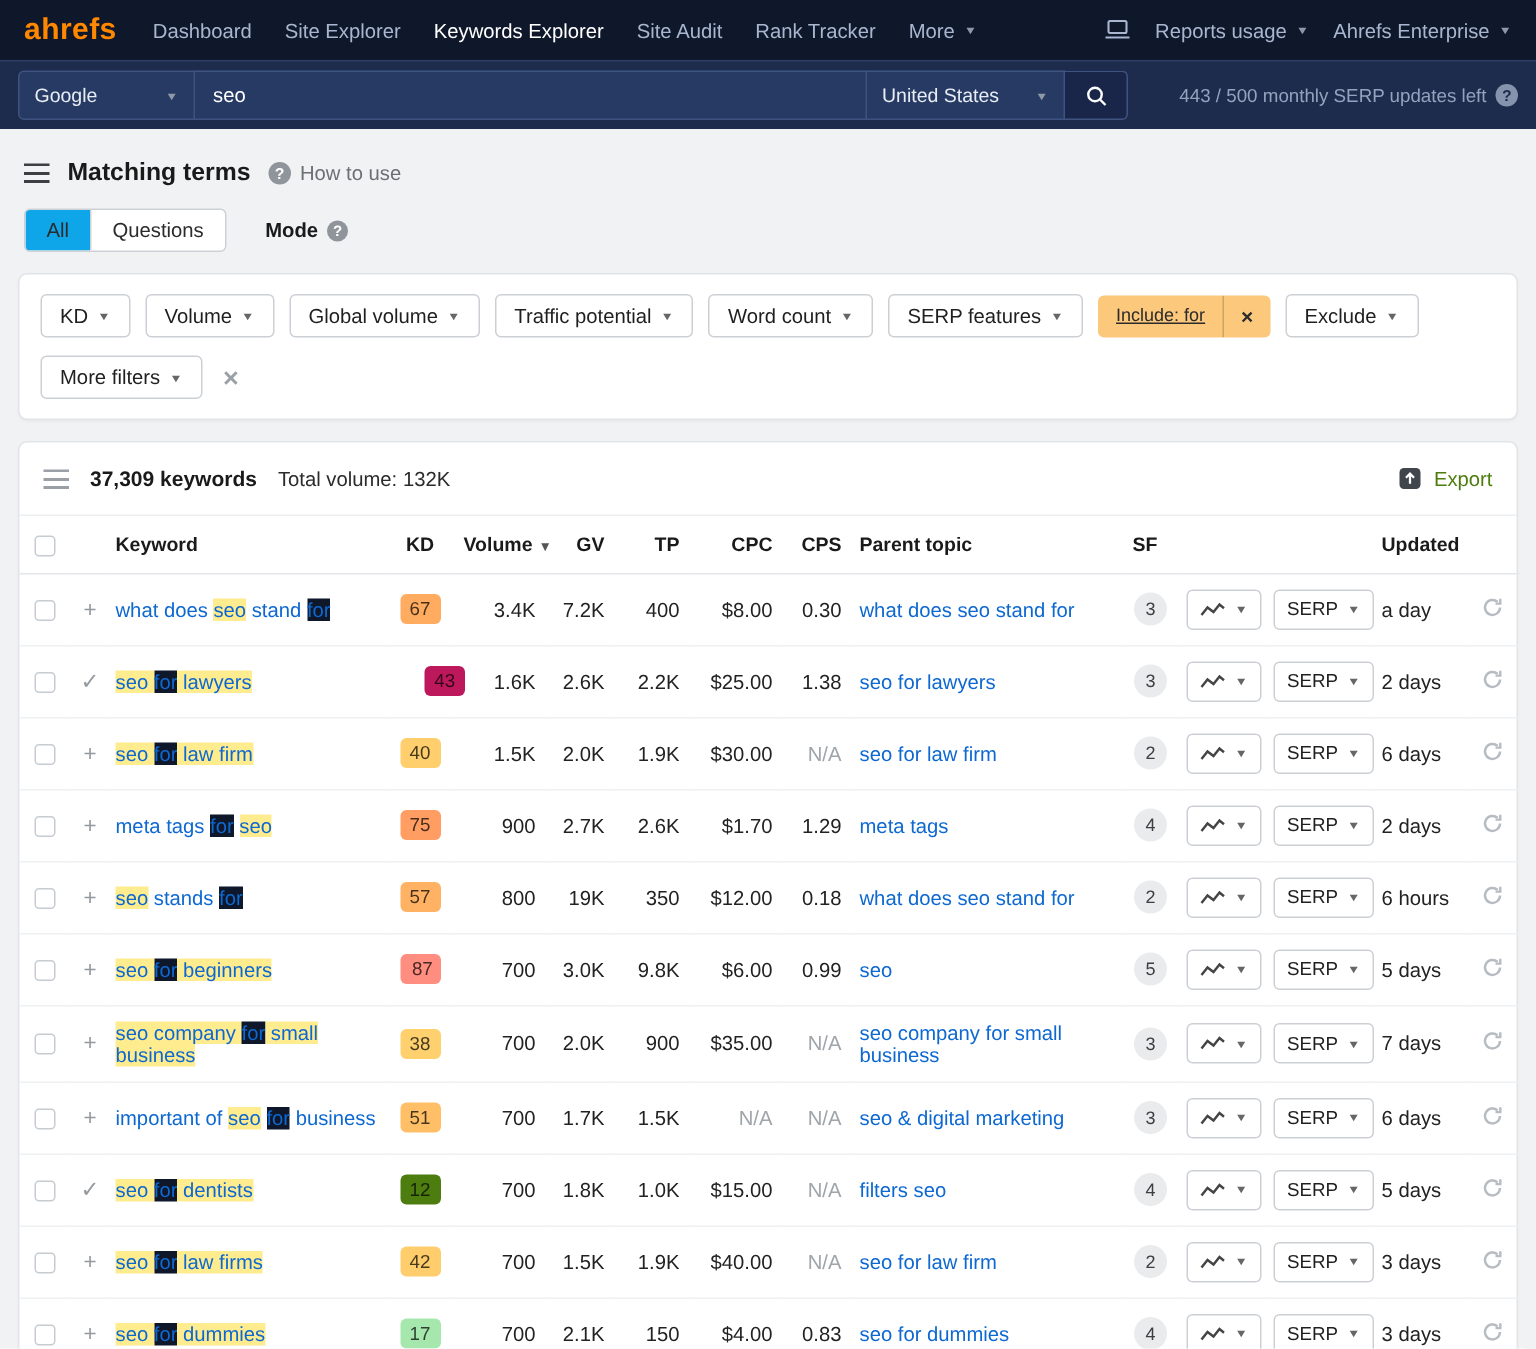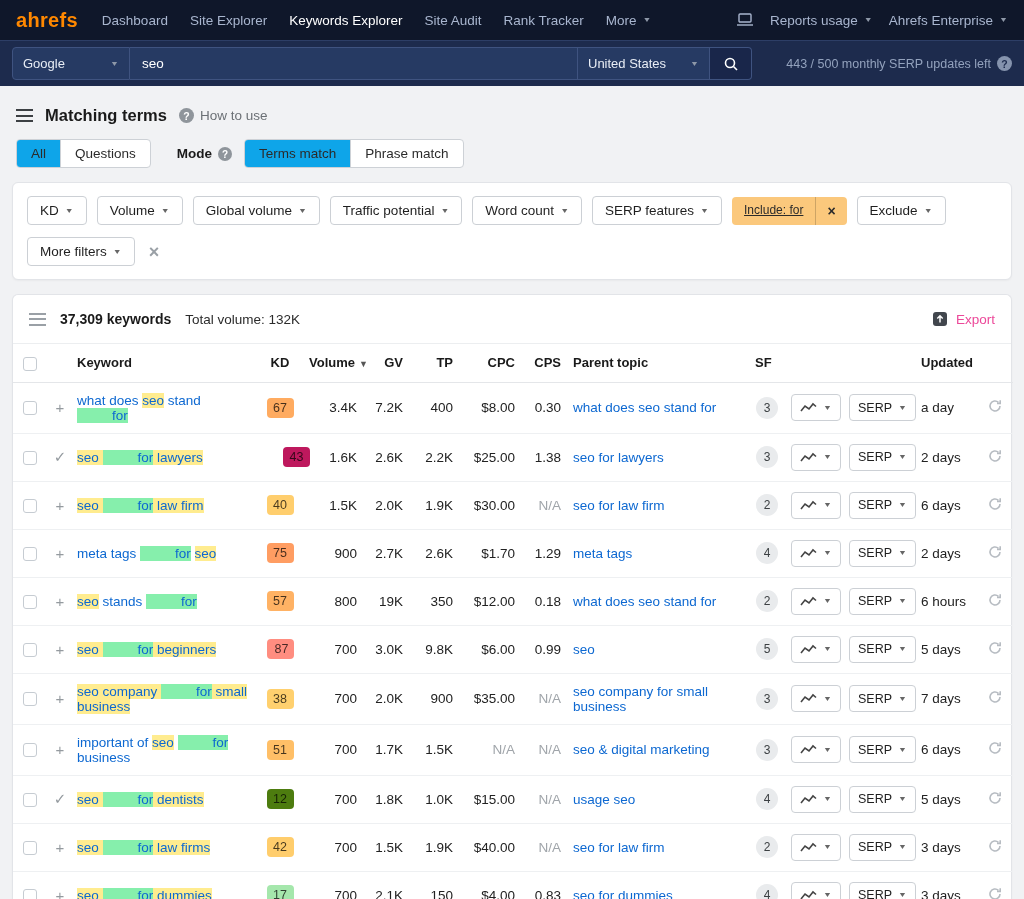--- a/index.html
+++ b/index.html
@@ -55,31 +55,31 @@
   .include-chip { background:#fbc87c; border-radius:4px; display:inline-flex; overflow:hidden; align-items:stretch; }
   .include-chip .lbl { padding:6px 12px; font-size:12px; color:#2b2b2b;text-decoration:underline; }
   .include-chip .x { padding:6px 11px; border-left:1px solid rgba(0,0,0,.18); font-weight:bold; font-size:14px; color:#2b2b2b; cursor:pointer; }
   .clear-x { color:#9aa0a6; font-size:18px; font-weight:bold; cursor:pointer; line-height:1; }
 
   
   .results-card { border-radius:6px 6px 0 0; border-bottom:none; margin-bottom:0; }
   .results-head { display:flex; align-items:center; gap:14px; padding:16px; border-bottom:1px solid #eceef0; }
   .kw-count { font-weight:bold; font-size:14px; color:#1a1a1a; }
   .total-volume { font-size:13.5px; color:#2b2b2b; }
-  .export-btn { margin-left:auto; display:inline-flex; align-items:center; gap:8px; background:none; border:none; font-size:13.5px; color:#ec4899; cursor:pointer; font-family:inherit; }
+  .export-btn { margin-left:auto; display:inline-flex; align-items:center; gap:8px; background:none; border:none; font-size:13.5px; color:#4d7c0f; cursor:pointer; font-family:inherit; }
 
   table { width:100%; border-collapse:collapse; table-layout:fixed; font-size:13.5px; }
   th { font-weight:bold; color:#1a1a1a; text-align:left; padding:11px 6px; border-bottom:1px solid #e4e6e9; font-size:13px; white-space:nowrap; }
   td { padding:10px 6px; border-bottom:1px solid #eef0f2; vertical-align:middle; }
   .num { text-align:right; }
   .center { text-align:center; }
   .na { color:#a0a5aa; }
   a.kw-link, a.parent-link { color:#0d68d1; text-decoration:none; }
   .hl-y { background:#ffec8f; }
-  .hl-o { background:#86efac;padding-left:35px; }
+  .hl-o { background:#0f172a; }
   .cb { display:inline-block; width:14px; height:14px; border:1px solid #c6ccd2; border-radius:3px; background:#fff; cursor:pointer; vertical-align:middle; }
   .add { color:#949a9f; font-size:15px; cursor:pointer; display:inline-block; width:14px; text-align:center; }
   .kd-badge { display:inline-block; min-width:27px; text-align:center; padding:3px 5px; border-radius:4px; font-size:12.5px; color:rgba(0,0,0,.72); }
   .sf-badge { width:22px; height:22px; border-radius:50%; background:#e9ebed; display:inline-flex; align-items:center; justify-content:center; font-size:12px; color:#3c4043; }
   .mini-btn { border:1px solid #ccd0d5; border-radius:4px; background:#fff; height:27px; padding:0 8px; display:inline-flex; align-items:center; gap:6px; font-size:12.5px; color:#1f1f1f; cursor:pointer; font-family:inherit; }
   .mini-btn .caret { margin-left:0; color:#666; }
   .refresh-btn { cursor:pointer; display:inline-flex; }
   .sort-caret { font-size:9px; color:#555; margin-left:4px; }
   .c-check, .c-add { text-align:center; }
   .c-chart, .c-serp, .c-sf { text-align:center; }
@@ -163,24 +163,20 @@
 
 <div class="tabs-row">
   <div class="seg" id="view-tabs">
       <span class="seg-item active">All</span>
       <span class="seg-item">Questions</span>
     </div>
   <div class="mode-wrap">
     <span class="mode-label">Mode</span>
     <span class="help-circle">?</span>
   </div>
-  <div class="seg" id="mode-tabs">
-      <span class="seg-item active">Terms match</span>
-      <span class="seg-item">Phrase match</span>
-    </div>
 </div>
 
 <section class="card filters-card">
   <div class="filter-row">
     <span id="filter-dropdowns" style="display:contents"><button class="filter-btn">
           <span>KD</span>
           <span class="caret dark" style="transform: scaleY(0.8);">▼</span>
         </button><button class="filter-btn">
           <span>Volume</span>
           <span class="caret dark" style="transform: scaleY(0.8);">▼</span>
@@ -557,21 +553,21 @@
         <tr>
     <td class="c-check"><span class="cb"></span></td>
     <td class="c-add"><span class="add">✓</span></td>
     <td class="c-kw"><a class="kw-link" href="#"><span class="hl-y">seo </span><span class="hl-o">for</span><span class="hl-y"> dentists</span></a></td>
     <td class="c-kd center"><span class="kd-badge" style="background: #4d7c0f;">12</span></td>
     <td class="c-vol num">700</td>
     <td class="c-gv num">1.8K</td>
     <td class="c-tp num">1.0K</td>
     <td class="c-cpc num">$15.00</td>
     <td class="c-cps num na">N/A</td>
-    <td class="c-parent"><a class="parent-link" href="#">usage seo</a></td>
+    <td class="c-parent"><a class="parent-link" href="#">filters seo</a></td>
     <td class="c-sf"><span class="sf-badge">4</span></td>
     <td class="c-chart">
       <button class="mini-btn">
         <svg width="17" height="11" viewBox="0 0 17 11">
                 <polyline points="1,9 5,4 9,7 13,2 16,4.5" fill="none" stroke="#444" stroke-width="1.6"></polyline>
               </svg>
         <span class="caret" style="transform: scaleY(0.8);">▼</span>
       </button>
     </td>
     <td class="c-serp">

